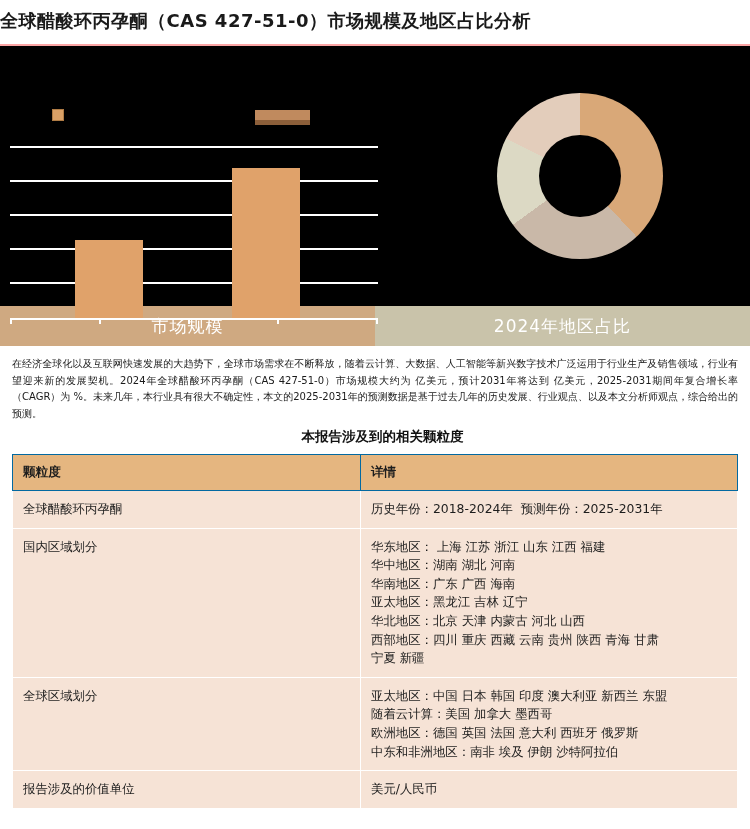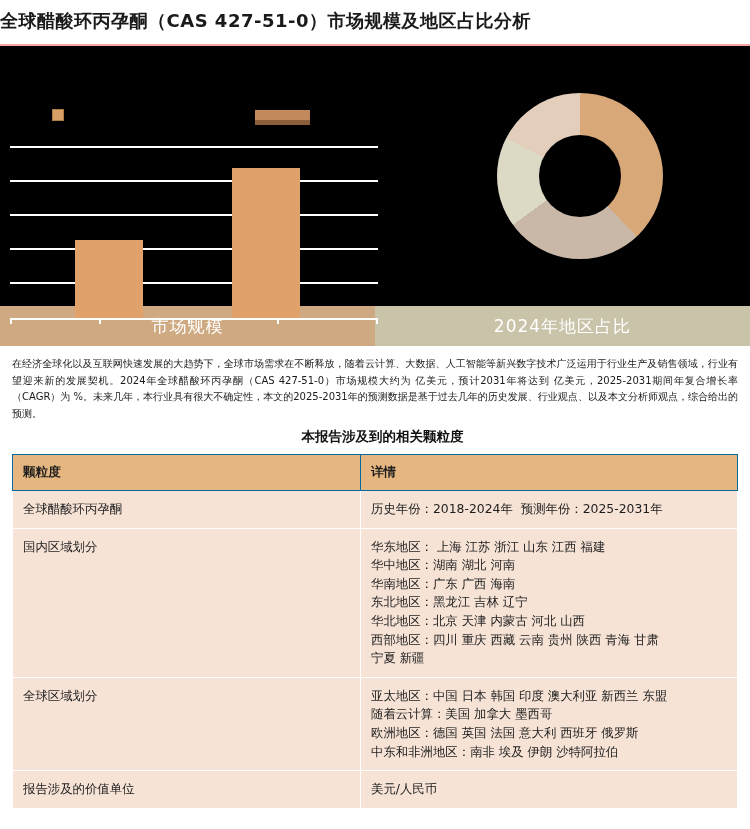--- a/index.html
+++ b/index.html
@@ -284,21 +284,21 @@
         <td>
           <span class="cellline">历史年份：2018-2024年  预测年份：2025-2031年</span>
         </td>
       </tr>
       <tr>
         <td class="col1">国内区域划分</td>
         <td>
           <span class="cellline">华东地区： 上海 江苏 浙江 山东 江西 福建</span>
           <span class="cellline">华中地区：湖南 湖北 河南</span>
           <span class="cellline">华南地区：广东 广西 海南</span>
-          <span class="cellline">东北地区：黑龙江 吉林 辽宁</span>
+          <span class="cellline">亚太地区：黑龙江 吉林 辽宁</span>
           <span class="cellline">华北地区：北京 天津 内蒙古 河北 山西</span>
           <span class="cellline">西部地区：四川 重庆 西藏 云南 贵州 陕西 青海 甘肃</span>
           <span class="cellline">宁夏 新疆</span>
         </td>
       </tr>
       <tr>
         <td class="col1">全球区域划分</td>
         <td>
           <span class="cellline">亚太地区：中国 日本 韩国 印度 澳大利亚 新西兰 东盟</span>
           <span class="cellline">随着云计算：美国 加拿大 墨西哥</span>

